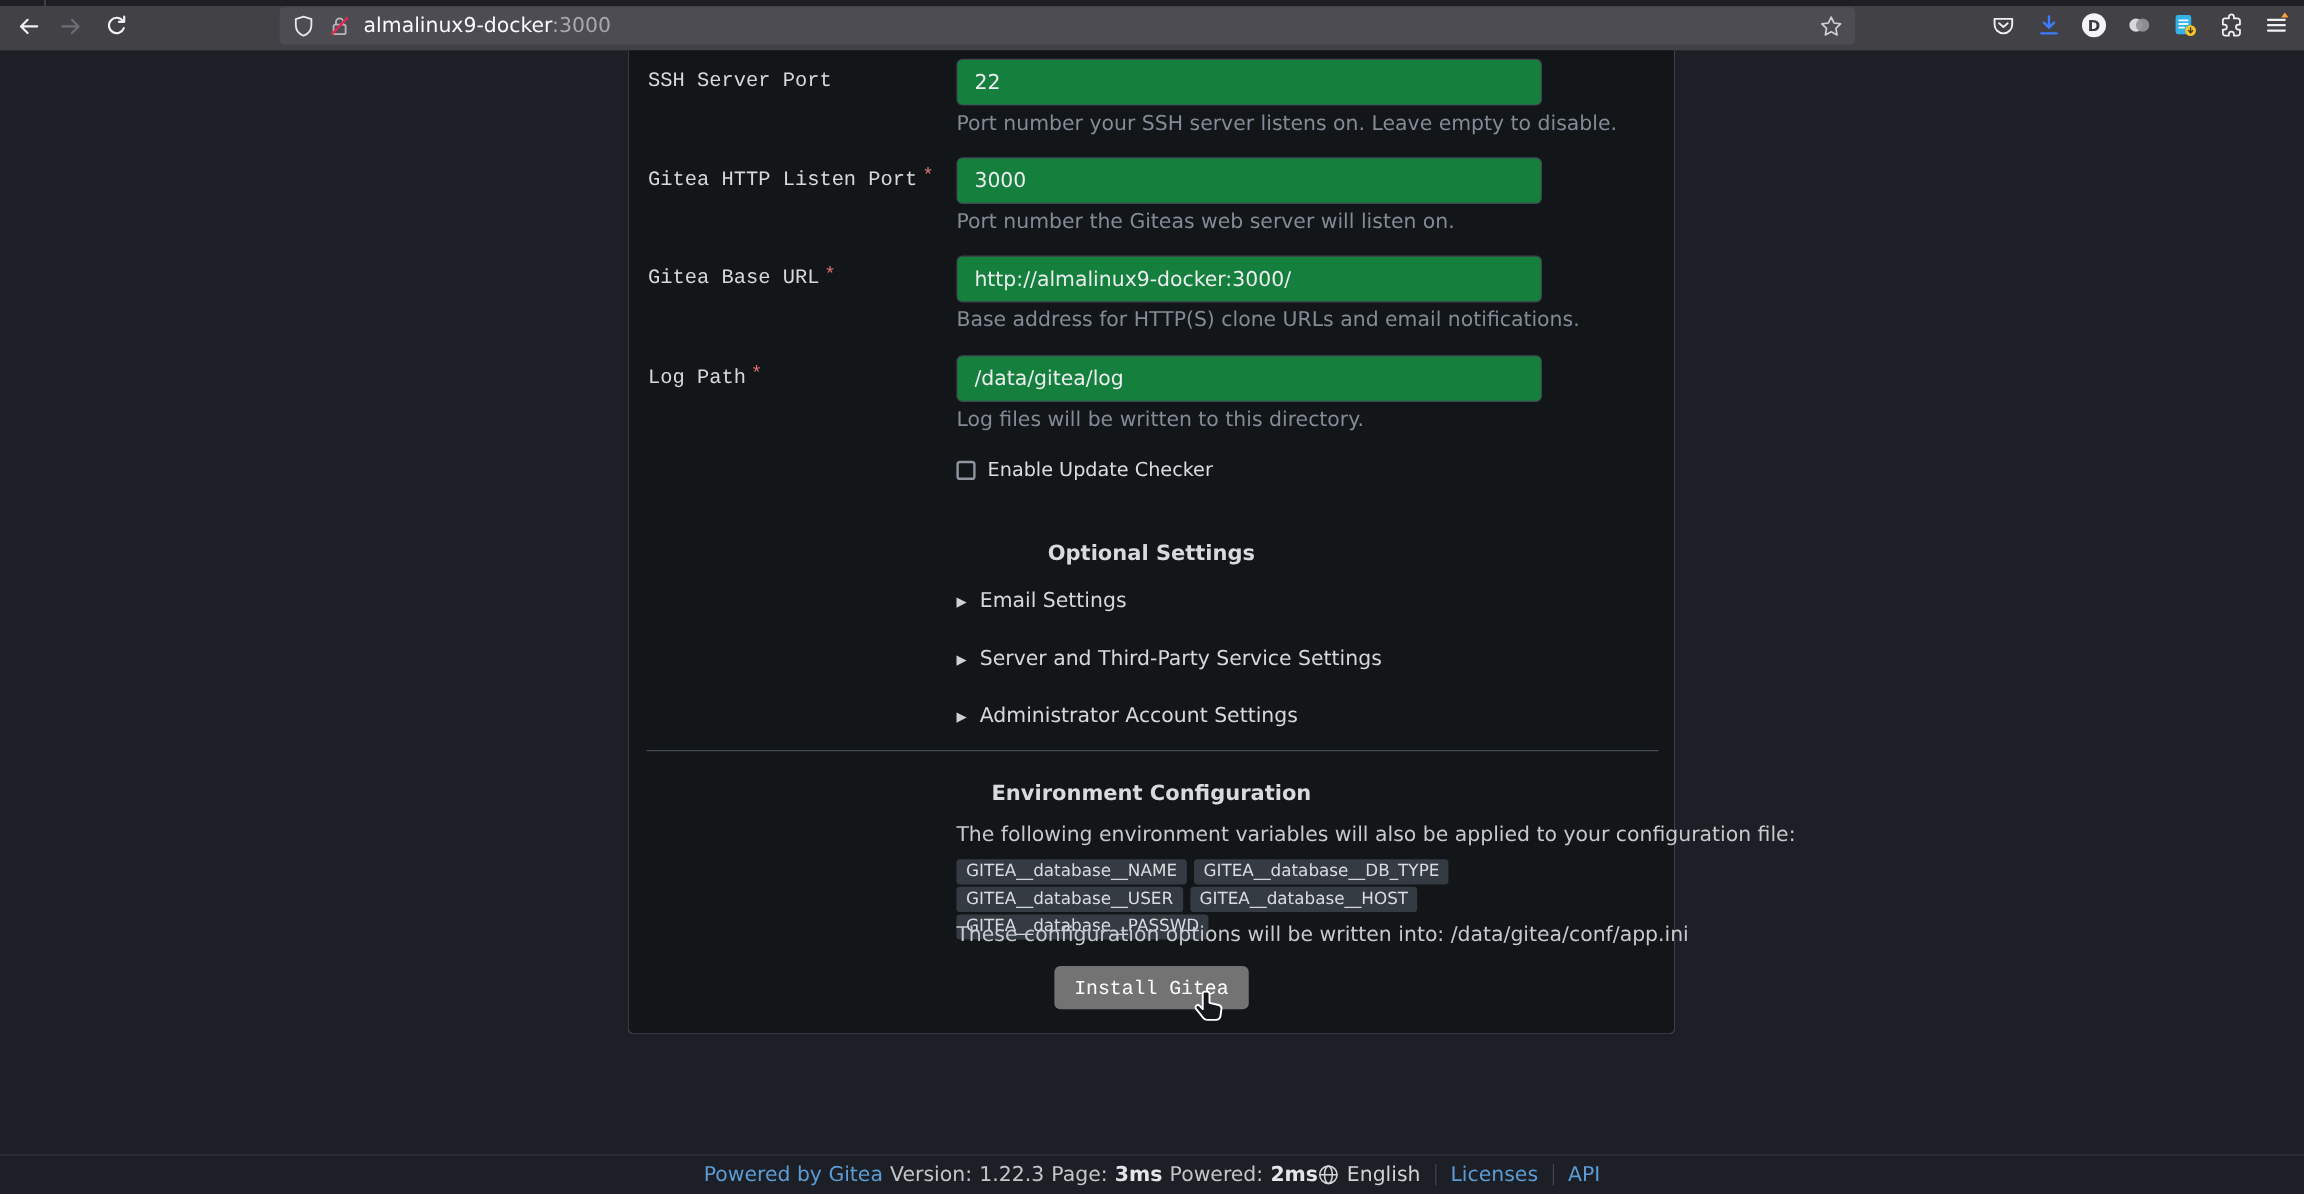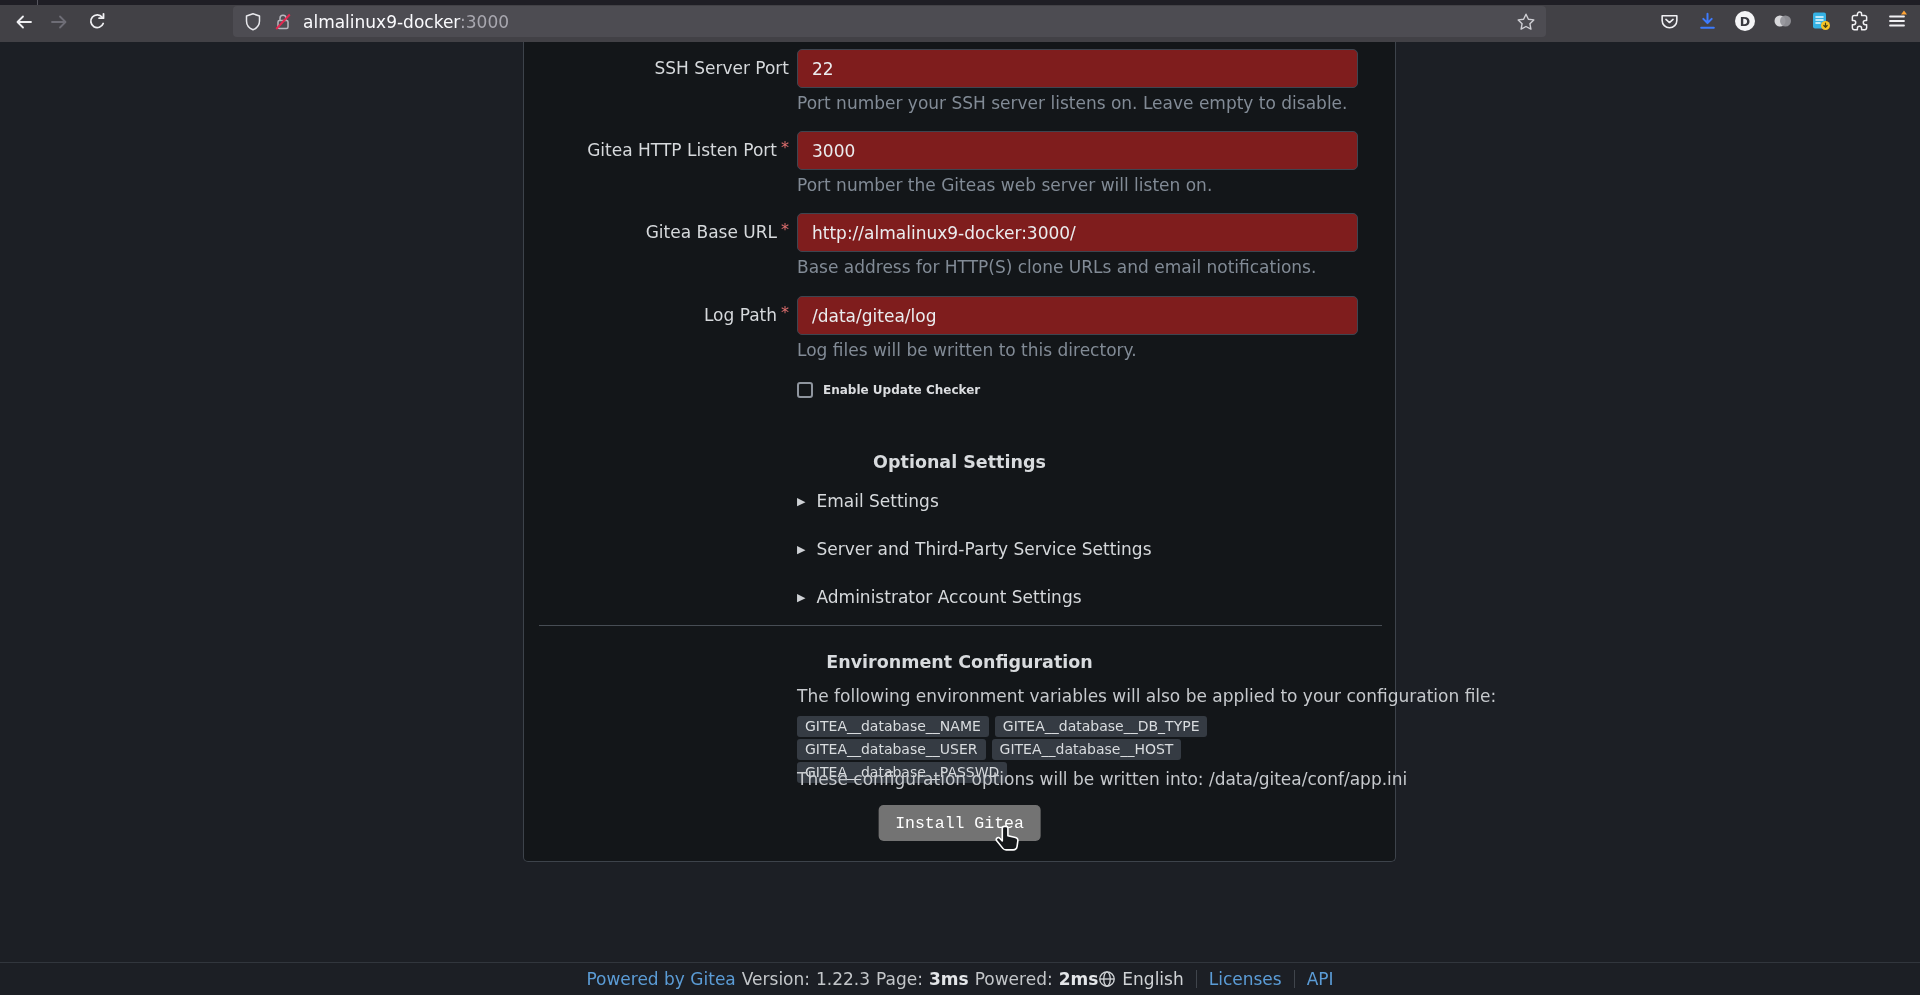--- a/index.html
+++ b/index.html
@@ -17,28 +17,28 @@
   .url-text { font-size:17px; color:#fbfbfe; margin-left:10px; white-space:nowrap; }
   .url-port { color:#a9a8b0; }
   .chrome-right { position:absolute; right:4px; top:5px; height:32px; display:flex; align-items:center; gap:16px; padding-right:8px; }
   .ci { width:22px; height:22px; display:flex; align-items:center; justify-content:center; position:relative; }
 
   
   .page { position:absolute; top:42px; left:0; width:1920px; height:920px; background:#1c1f25; }
   .panel { position:absolute; left:523px; top:0; width:873px; height:820px; background:#131619; border:1px solid #3d434b; border-top:none; border-radius:0 0 5px 5px; }
 
   .field { position:absolute; left:0; width:100%; }
-  .f-label { position:absolute; left:0; top:0; width:265px; height:39px; line-height:39px; text-align:right; font-size:17px; color:#d6d9dc; white-space:nowrap; }
+  .f-label { position:absolute; left:16px; top:0; width:265px; height:39px; line-height:39px; font-size:17px; color:#d6d9dc; white-space:nowrap;font-family:Liberation Mono, monospace; }
   .req { color:#e06f6f; margin-left:4px; position:relative; top:-3px; font-size:16px; }
-  .f-input { position:absolute; left:273px; top:0; width:561px; height:39px; background:#7f1d1d; border:1px solid #3e4550; border-radius:5px; color:#ebedef; font-size:17px; font-family:"DejaVu Sans", sans-serif; padding:0 14px; outline:none; }
+  .f-input { position:absolute; left:273px; top:0; width:488px; height:39px; background:#15803d; border:1px solid #3e4550; border-radius:5px; color:#ebedef; font-size:17px; font-family:"DejaVu Sans", sans-serif; padding:0 14px; outline:none; }
   .f-help { position:absolute; left:273px; top:44px; font-size:17px; color:#828b96; white-space:nowrap; }
 
   .chk-row { position:absolute; left:273px; display:flex; align-items:center; gap:10px; }
   .chk-box { width:16px; height:16px; border:2px solid #8f959e; border-radius:3px; background:transparent; }
-  .chk-label { font-size:12px; color:#dbdde0;font-weight:bold; }
+  .chk-label { font-size:16px; color:#dbdde0; }
   .chk-help { position:absolute; left:273px; font-size:17px; color:#768293; }
 
   .h-center { position:absolute; left:0; width:100%; text-align:center; font-size:17.5px; font-weight:bold; color:#d8dbde; }
 
   .collapsible { position:absolute; left:273px; display:flex; align-items:center; gap:11px; cursor:pointer; }
   .tri { font-size:11px; color:#ced1d5; }
   .coll-label { font-size:17px; color:#d6d9dc; }
 
   .divider { position:absolute; left:15px; width:843px; height:1px; background:#474d54; }
 

